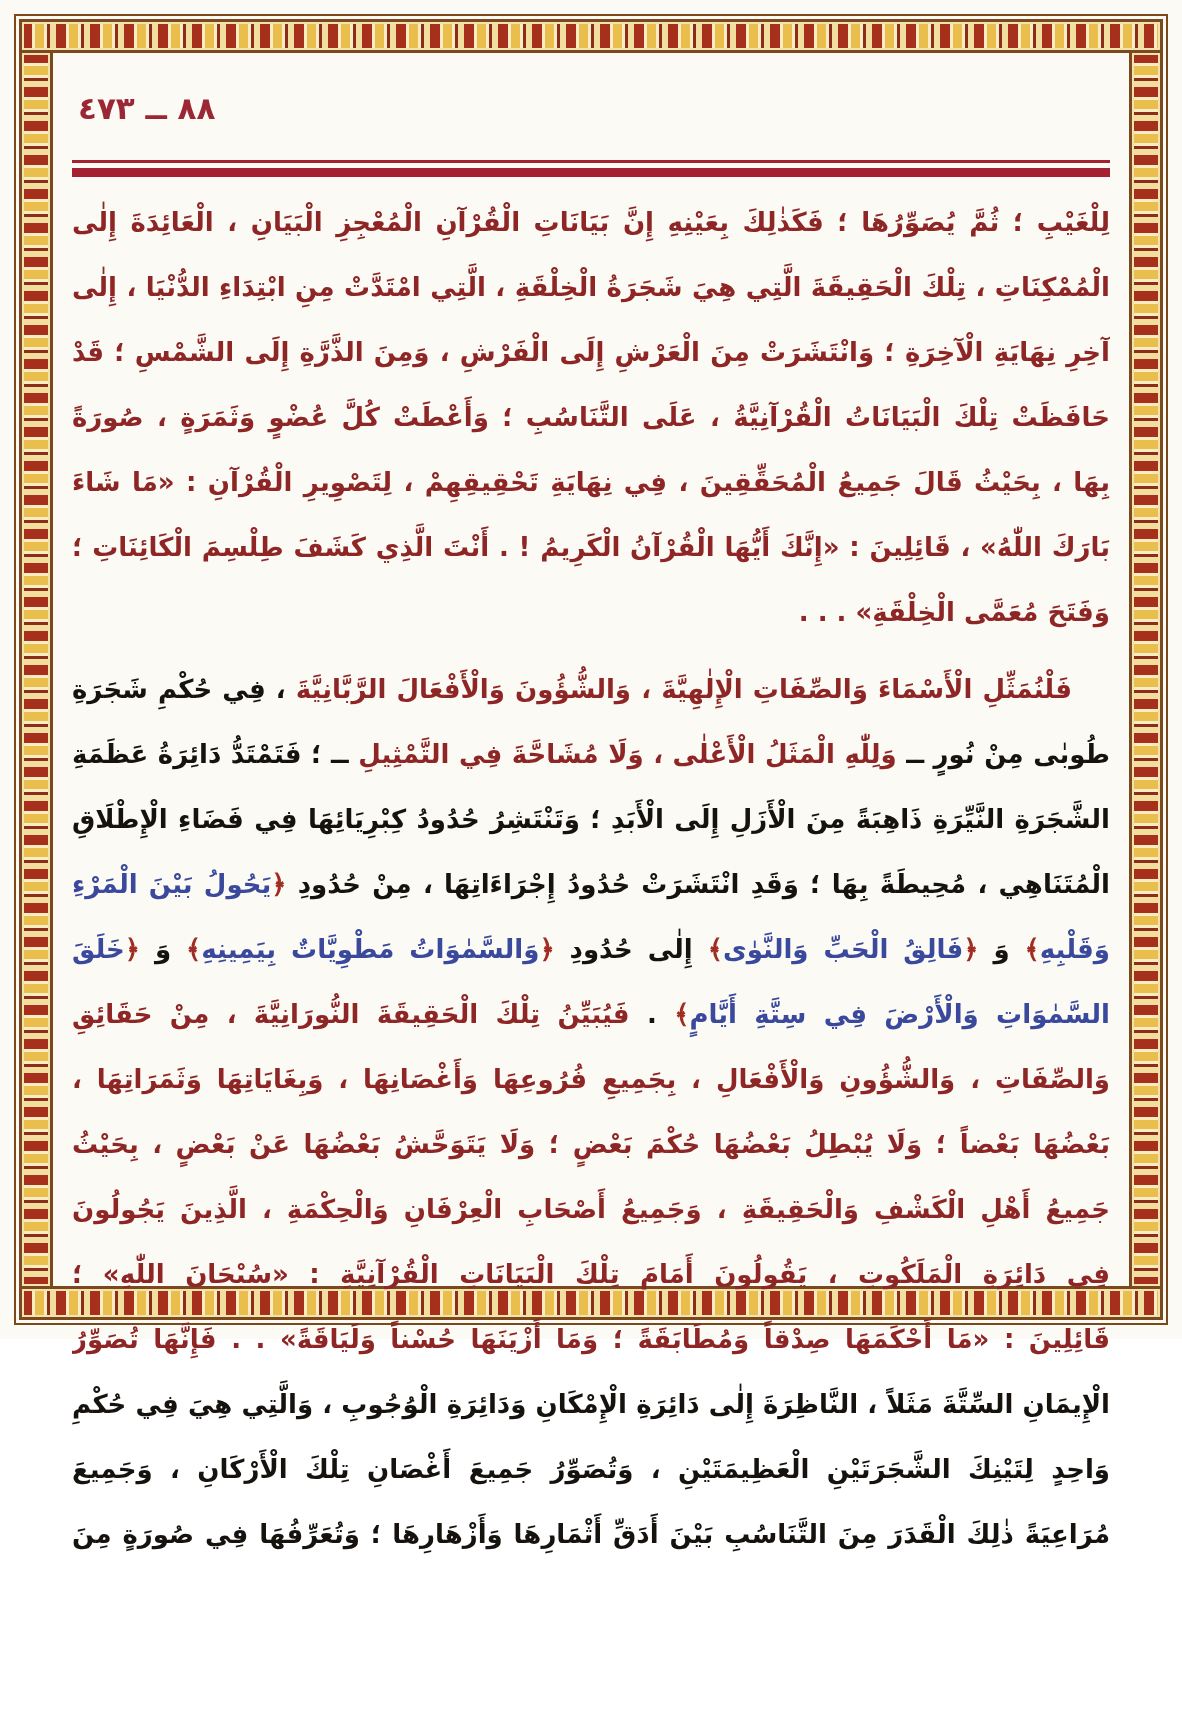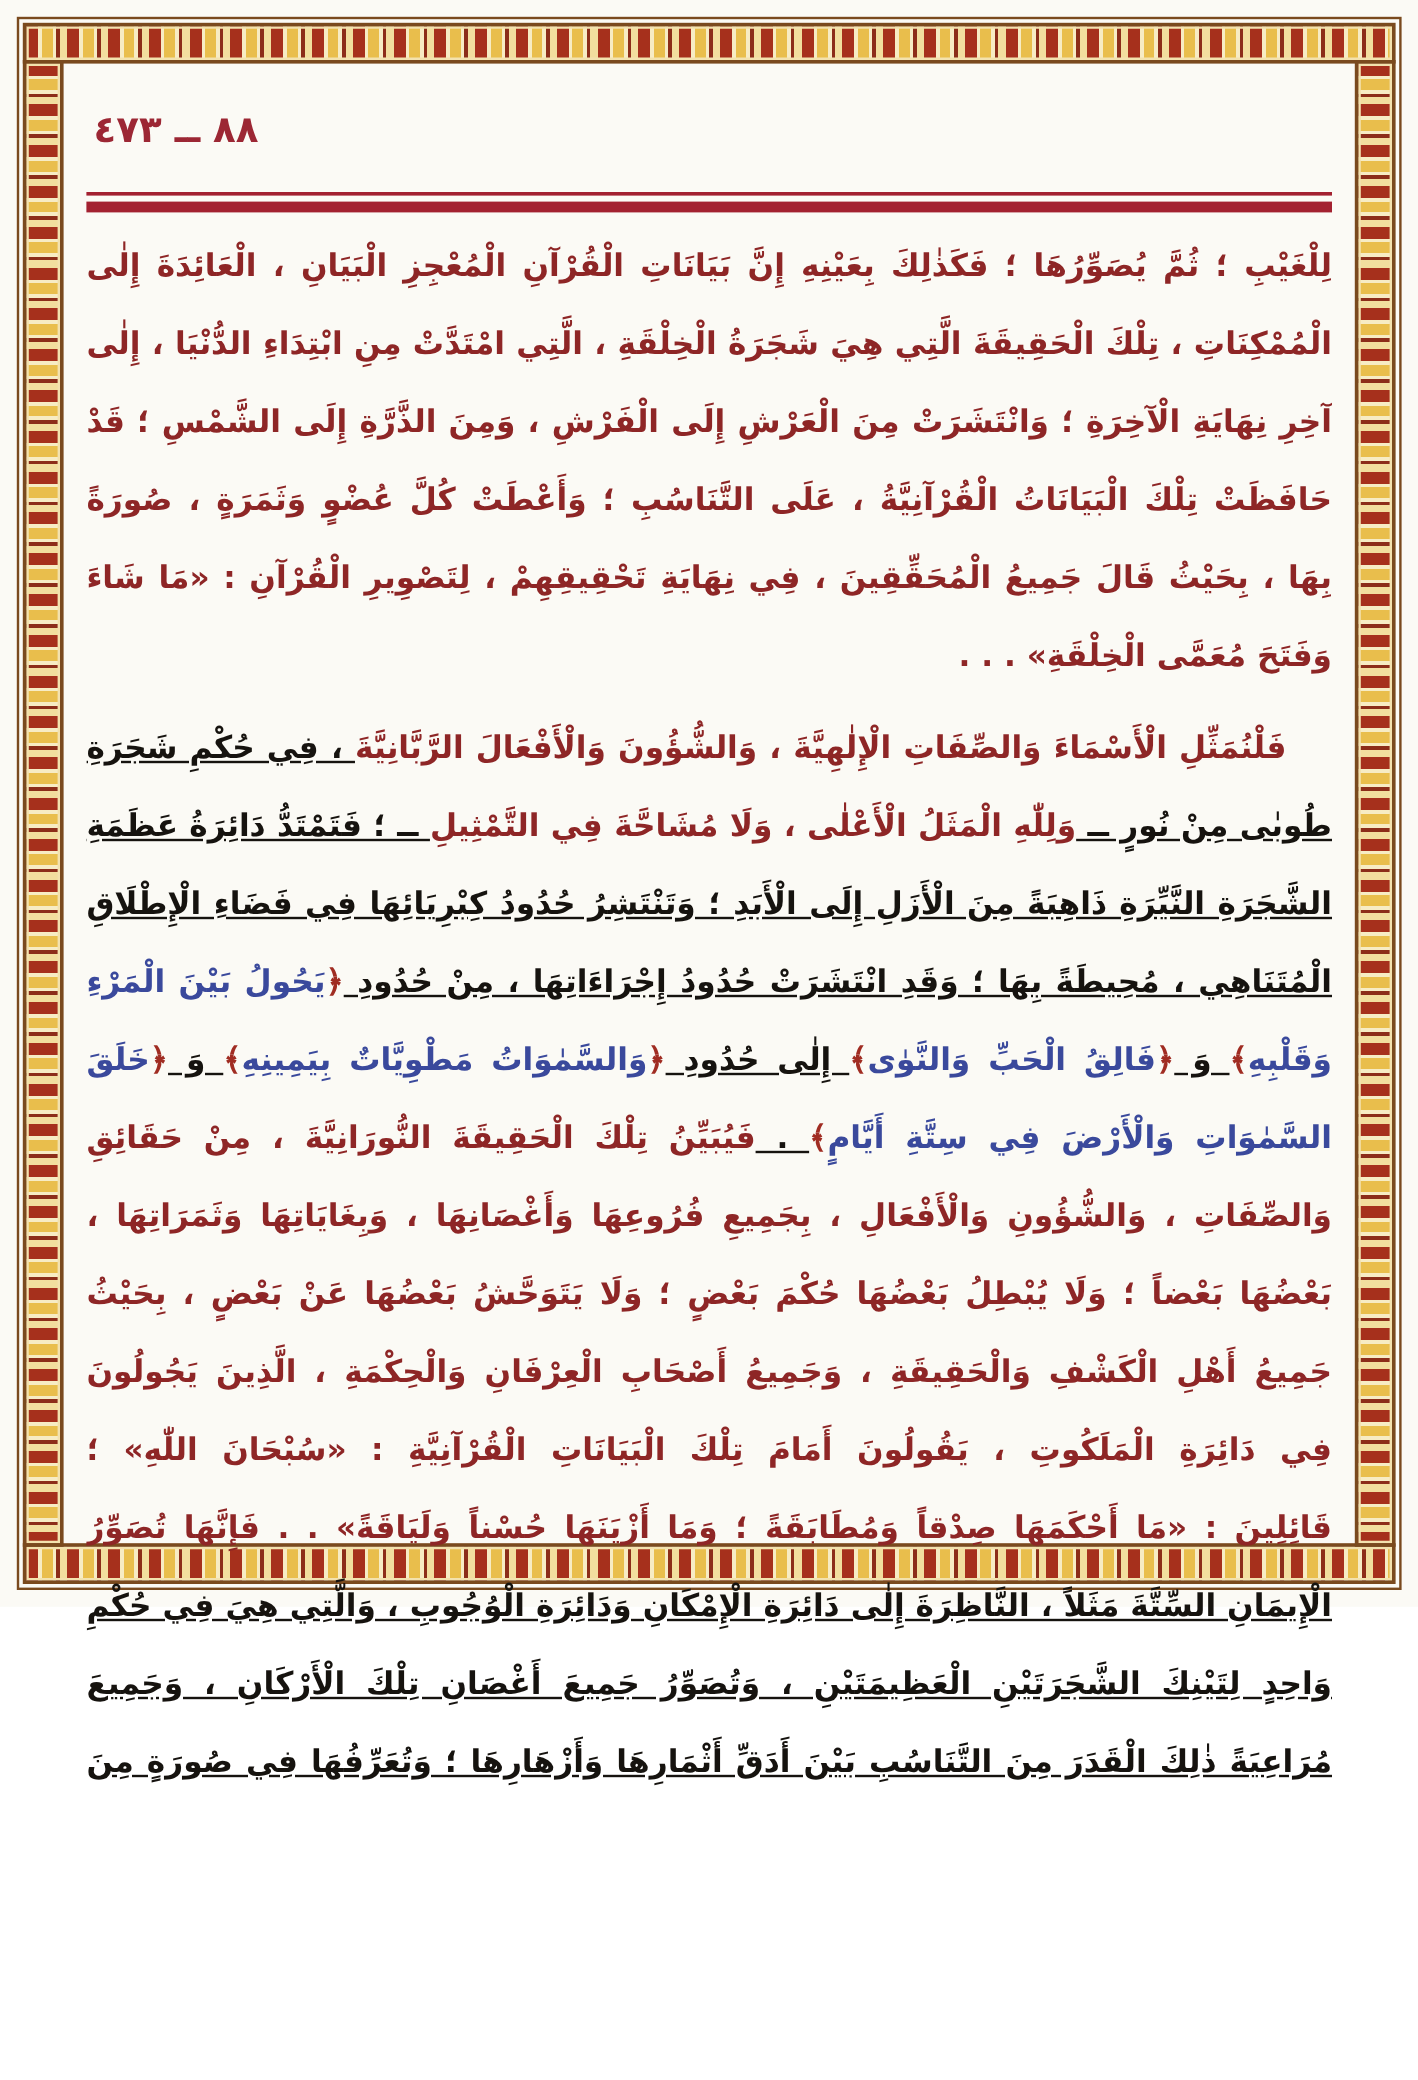--- a/index.html
+++ b/index.html
@@ -71,21 +71,21 @@
   }
   .line{
     height:65px; line-height:65px;
     overflow:hidden;
     text-align:justify; text-align-last:justify;
     white-space:normal;
   }
   .line.end{ text-align-last:right; }
   .line.gap{ margin-top:12px; }
   .m{ color:var(--maroon,#8E2626); }
-  .k{ color:var(--ink,#16130F);text-decoration:underline; }
+  .k{ color:var(--ink,#16130F); }
   .b{ color:var(--quran_blue,#3A499C); }
   .r{ color:var(--bracket_red,#A02C22); }
 </style>
 </head>
 <body>
 
 <div class="page">
   <div class="frame-outline"></div>
   <div class="strip h top"></div>
   <div class="strip h bottom"></div>
@@ -96,20 +96,21 @@
     <div class="header">
       <div class="page-number">٨٨ ــ ٤٧٣</div>
     </div>
     <div class="header-rule"></div>
     <div class="body-text">
         <div class="line"><span class="m">لِلْغَيْبِ ؛ ثُمَّ يُصَوِّرُهَا ؛ فَكَذٰلِكَ بِعَيْنِهِ إِنَّ بَيَانَاتِ الْقُرْآنِ الْمُعْجِزِ الْبَيَانِ ، الْعَائِدَةَ إِلٰى حَقِيقَةِ</span></div>
         <div class="line"><span class="m">الْمُمْكِنَاتِ ، تِلْكَ الْحَقِيقَةَ الَّتِي هِيَ شَجَرَةُ الْخِلْقَةِ ، الَّتِي امْتَدَّتْ مِنِ ابْتِدَاءِ الدُّنْيَا ، إِلٰى</span></div>
         <div class="line"><span class="m">آخِرِ نِهَايَةِ الْآخِرَةِ ؛ وَانْتَشَرَتْ مِنَ الْعَرْشِ إِلَى الْفَرْشِ ، وَمِنَ الذَّرَّةِ إِلَى الشَّمْسِ ؛ قَدْ</span></div>
         <div class="line"><span class="m">حَافَظَتْ تِلْكَ الْبَيَانَاتُ الْقُرْآنِيَّةُ ، عَلَى التَّنَاسُبِ ؛ وَأَعْطَتْ كُلَّ عُضْوٍ وَثَمَرَةٍ ، صُورَةً لَائِقَةً</span></div>
         <div class="line"><span class="m">بِهَا ، بِحَيْثُ قَالَ جَمِيعُ الْمُحَقِّقِينَ ، فِي نِهَايَةِ تَحْقِيقِهِمْ ، لِتَصْوِيرِ الْقُرْآنِ : «مَا شَاءَ اللّٰهُ ،</span></div>
+        <div class="line"><span class="m">بَارَكَ اللّٰهُ» ، قَائِلِينَ : «إِنَّكَ أَيُّهَا الْقُرْآنُ الْكَرِيمُ ! . أَنْتَ الَّذِي كَشَفَ طِلْسِمَ الْكَائِنَاتِ ؛</span></div>
         <div class="line end"><span class="m">وَفَتَحَ مُعَمَّى الْخِلْقَةِ» . . .</span></div>
         <div class="line gap" style="text-indent: 38px;"><span class="m">فَلْنُمَثِّلِ الْأَسْمَاءَ وَالصِّفَاتِ الْإِلٰهِيَّةَ ، وَالشُّؤُونَ وَالْأَفْعَالَ الرَّبَّانِيَّةَ</span><span class="k"> ، فِي حُكْمِ شَجَرَةِ</span></div>
         <div class="line"><span class="k">طُوبٰى مِنْ نُورٍ ــ </span><span class="m">وَلِلّٰهِ الْمَثَلُ الْأَعْلٰى ، وَلَا مُشَاحَّةَ فِي التَّمْثِيلِ</span><span class="k"> ــ ؛ فَتَمْتَدُّ دَائِرَةُ عَظَمَةِ تِلْكَ</span></div>
         <div class="line"><span class="k">الشَّجَرَةِ النَّيِّرَةِ ذَاهِبَةً مِنَ الْأَزَلِ إِلَى الْأَبَدِ ؛ وَتَنْتَشِرُ حُدُودُ كِبْرِيَائِهَا فِي فَضَاءِ الْإِطْلَاقِ غَيْرِ</span></div>
         <div class="line"><span class="k">الْمُتَنَاهِي ، مُحِيطَةً بِهَا ؛ وَقَدِ انْتَشَرَتْ حُدُودُ إِجْرَاءَاتِهَا ، مِنْ حُدُودِ </span><span class="r">﴿</span><span class="b">يَحُولُ بَيْنَ الْمَرْءِ</span></div>
         <div class="line"><span class="b">وَقَلْبِهِ</span><span class="r">﴾</span><span class="k"> وَ </span><span class="r">﴿</span><span class="b">فَالِقُ الْحَبِّ وَالنَّوٰى</span><span class="r">﴾</span><span class="k"> إِلٰى حُدُودِ </span><span class="r">﴿</span><span class="b">وَالسَّمٰوَاتُ مَطْوِيَّاتٌ بِيَمِينِهِ</span><span class="r">﴾</span><span class="k"> وَ </span><span class="r">﴿</span><span class="b">خَلَقَ</span></div>
         <div class="line"><span class="b">السَّمٰوَاتِ وَالْأَرْضَ فِي سِتَّةِ أَيَّامٍ</span><span class="r">﴾</span><span class="k"> . </span><span class="m">فَيُبَيِّنُ تِلْكَ الْحَقِيقَةَ النُّورَانِيَّةَ ، مِنْ حَقَائِقِ الْأَسْمَاءِ</span></div>
         <div class="line"><span class="m">وَالصِّفَاتِ ، وَالشُّؤُونِ وَالْأَفْعَالِ ، بِجَمِيعِ فُرُوعِهَا وَأَغْصَانِهَا ، وَبِغَايَاتِهَا وَثَمَرَاتِهَا ، بِذٰلِكَ</span></div>
         <div class="line"><span class="m">بَعْضُهَا بَعْضاً ؛ وَلَا يُبْطِلُ بَعْضُهَا حُكْمَ بَعْضٍ ؛ وَلَا يَتَوَحَّشُ بَعْضُهَا عَنْ بَعْضٍ ، بِحَيْثُ يَقُولُ</span></div>
         <div class="line"><span class="m">جَمِيعُ أَهْلِ الْكَشْفِ وَالْحَقِيقَةِ ، وَجَمِيعُ أَصْحَابِ الْعِرْفَانِ وَالْحِكْمَةِ ، الَّذِينَ يَجُولُونَ</span></div>

